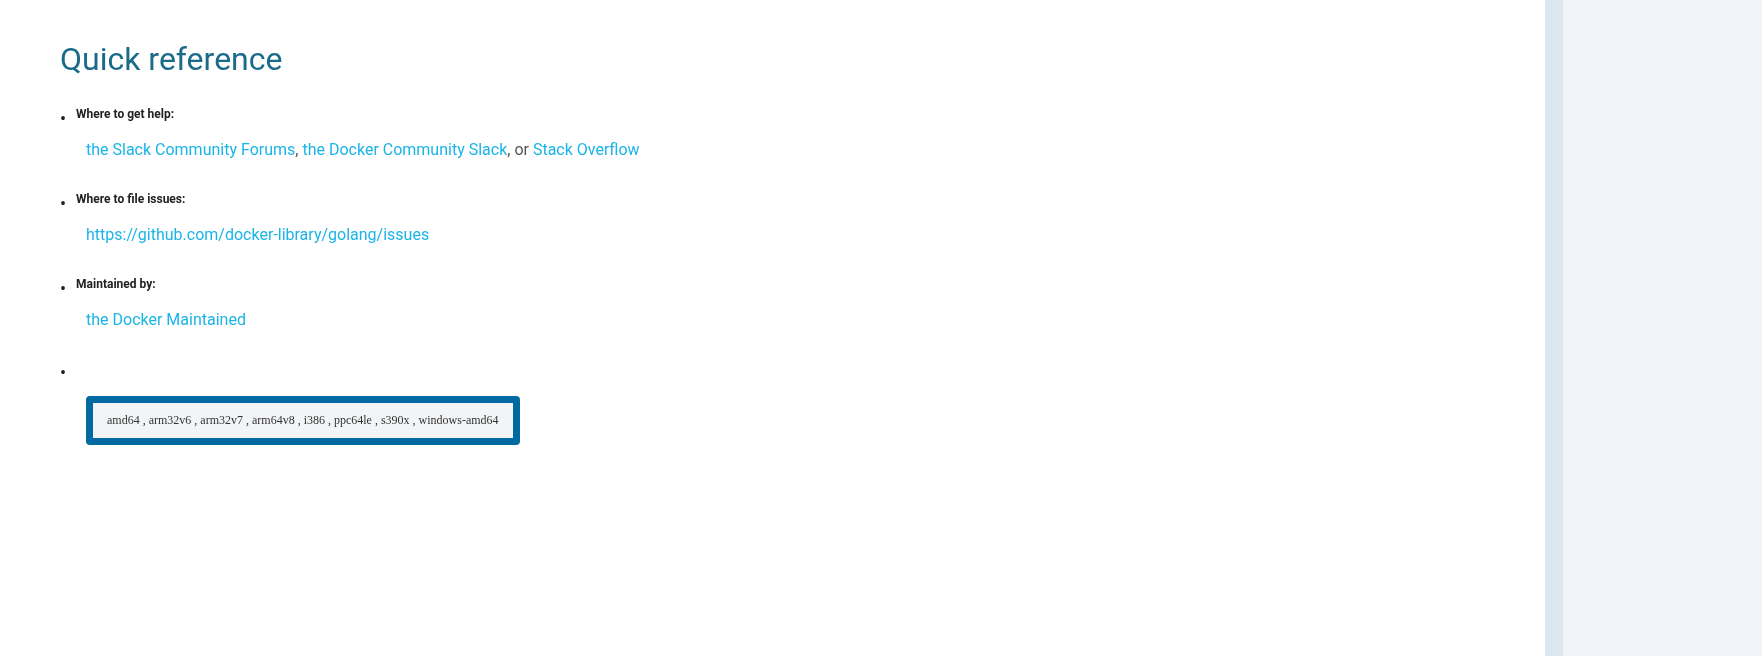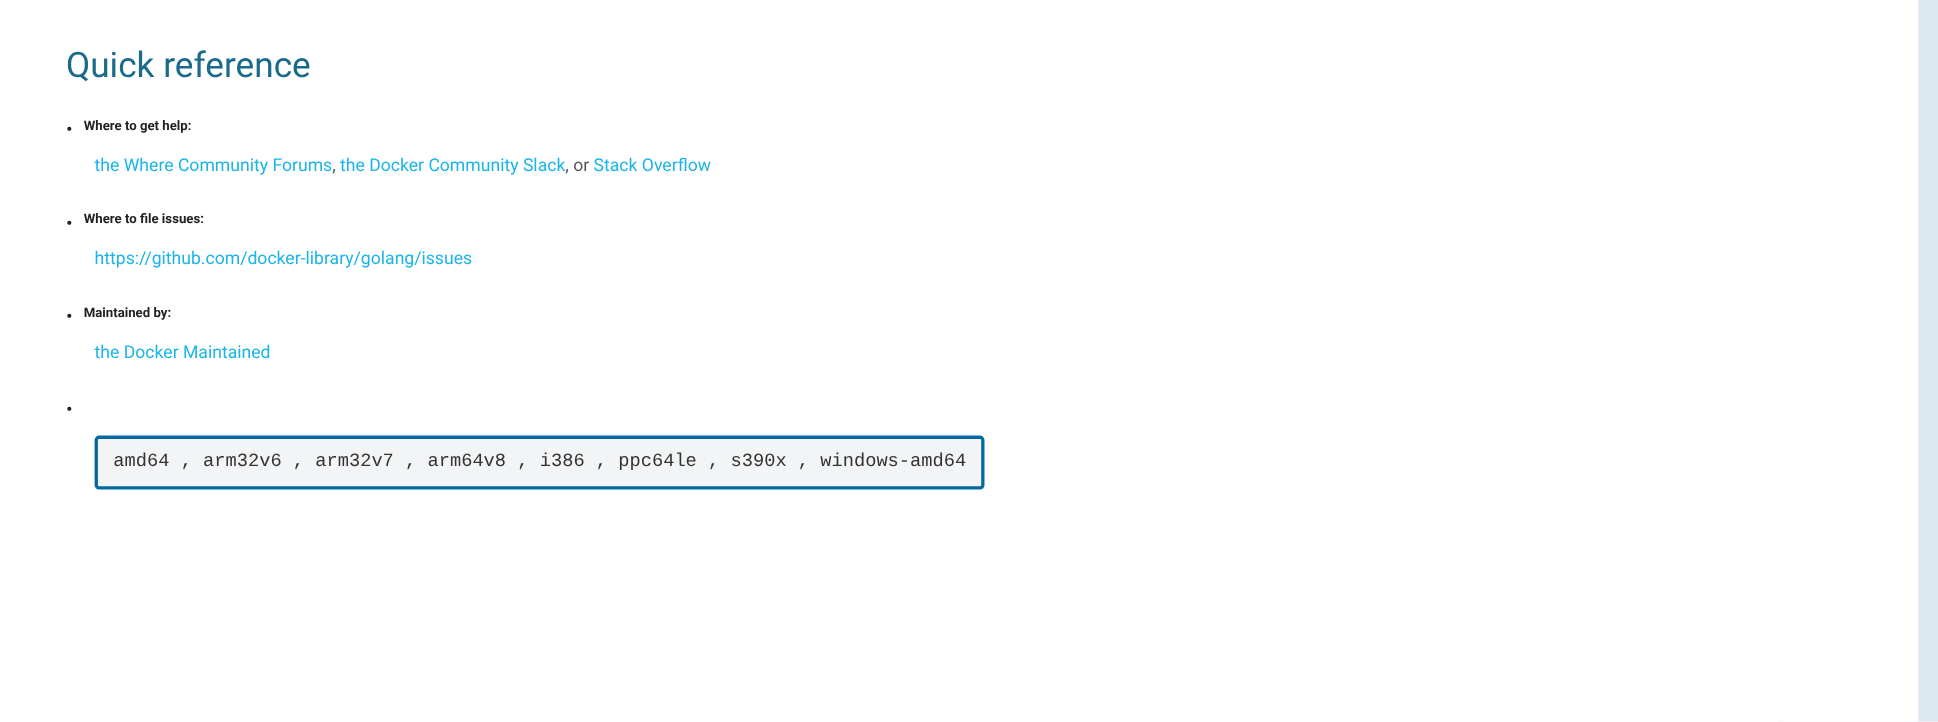--- a/index.html
+++ b/index.html
@@ -10,21 +10,21 @@
 
     body {
       background-color: #f0f4f8;
       font-family: -apple-system, BlinkMacSystemFont, "Segoe UI", Roboto, Helvetica, Arial, sans-serif;
       font-size: 16px;
       color: #333;
     }
 
     .page-wrapper {
       display: flex;
-      width: 1762px;
+      width: 1563px;
       min-height: 656px;
     }
 
     .main-content {
       background-color: #ffffff;
       flex: 1;
       padding: 40px 60px 40px 60px;
     }
 
     .sidebar-right {
@@ -85,25 +85,25 @@
     }
 
     a.link {
       color: #1ab4e8;
       text-decoration: none;
     }
 
     .code-block {
       display: inline-block;
       background-color: #f2f4f6;
-      border: 3px solid #0369a1;
+      border: 7px solid #0369a1;
       border-radius: 4px;
       padding: 8px 14px;
-      font-family: Liberation Mono, monospace;
-      font-size: 17px;
+      font-family: Liberation Serif, serif;
+      font-size: 12px;
       color: #333;
       margin-top: 4px;
     }
   </style>
 </head>
 <body>
 
 <div class="page-wrapper">
   <div class="main-content">
 
@@ -111,21 +111,21 @@
 
     <ul class="reference-list">
 
       <li>
         <div class="bullet-item">
           <div class="bullet-label">
             <span class="bullet-dot">•</span>
             <span class="bullet-label-text">Where to get help:</span>
           </div>
           <div class="bullet-content">
-            <a class="link" href="#">the Where Community Forums</a><span>, </span><a class="link" href="#">the Docker Community Slack</a><span>, or </span><a class="link" href="#">Stack Overflow</a>
+            <a class="link" href="#">the Slack Community Forums</a><span>, </span><a class="link" href="#">the Docker Community Slack</a><span>, or </span><a class="link" href="#">Stack Overflow</a>
           </div>
         </div>
       </li>
 
       <li>
         <div class="bullet-item">
           <div class="bullet-label">
             <span class="bullet-dot">•</span>
             <span class="bullet-label-text">Where to file issues:</span>
           </div>

